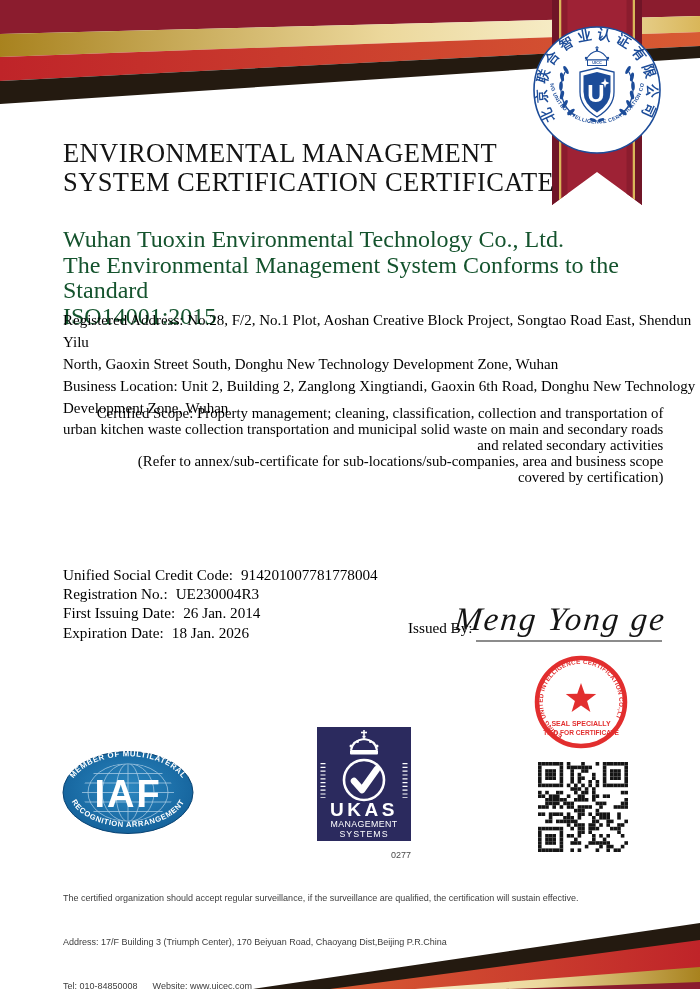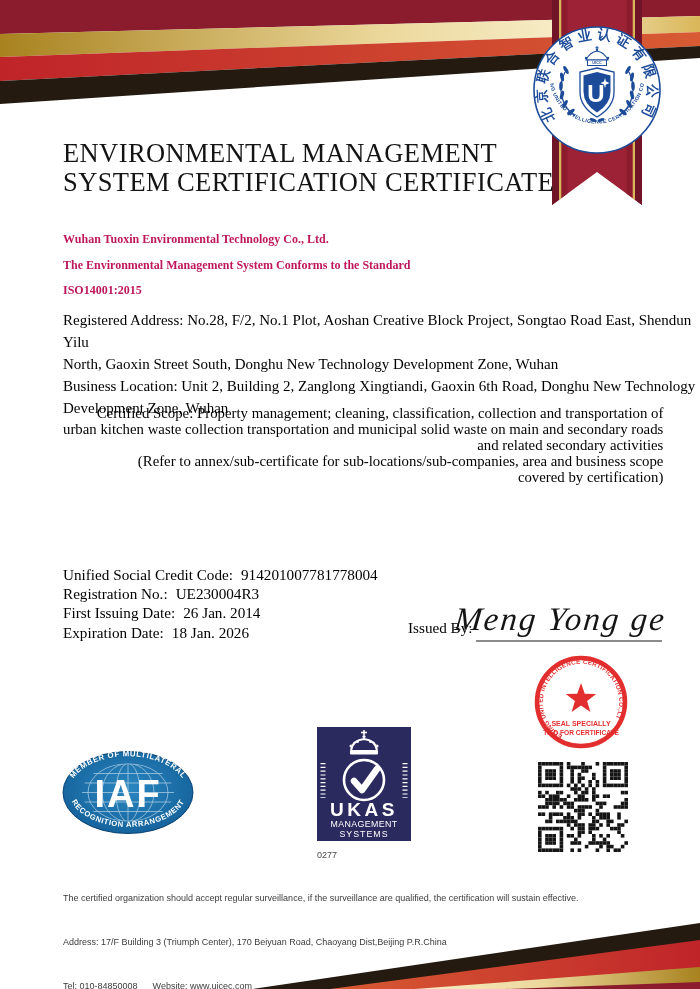--- a/index.html
+++ b/index.html
@@ -2,32 +2,32 @@
 <html><head>
 <meta charset="utf-8">
 <style>
   html,body{margin:0;padding:0;background:#e8e8e8;}
   .page{position:relative;width:700px;height:989px;background:#fff;overflow:hidden;
         font-family:"Liberation Serif",serif;color:#111;}
   .abs{position:absolute;}
   svg text{font-family:"Liberation Sans",sans-serif;}
   svg text.serif{font-family:"Liberation Serif",serif;}
   .title{left:63px;top:139px;font-size:26.5px;line-height:29px;letter-spacing:.4px;color:#141414;}
-  .company{left:63px;top:227px;font-size:12px;font-weight:bold;line-height:25.5px;color:#be185d;}
+  .company{left:63px;top:227px;font-size:24px;font-weight:normal;line-height:25.5px;color:#14532d;}
   .addr{left:63px;top:309px;font-size:15px;line-height:22px;color:#000;}
   .scope{left:63px;top:406px;font-size:14.8px;line-height:15.9px;color:#000;text-align:right;}
   .scope .bold{font-weight:normal;}
   .codes{left:63px;top:545px;font-size:15.2px;line-height:19.2px;color:#000;margin-top:20px;}
   .codes .val{margin-left:8px;}
   .issued{left:408px;top:619px;font-size:15.2px;color:#000;}
   .sig{left:452px;top:584px;}
   .footer{left:63px;top:871px;font-family:"Liberation Sans",sans-serif;font-size:9px;
           line-height:11px;color:#3c3c3c;white-space:pre;}
   .footer div{margin-bottom:11px;}
-  .ukas-wrap{left:317px;top:727px;width:94px;text-align:left;}
+  .ukas-wrap{left:317px;top:727px;width:94px;text-align:right;}
   .ukas-num{font-family:"Liberation Sans",sans-serif;font-size:9px;color:#4a4a4a;margin-top:5px;}
   .qr{left:538px;top:762px;width:90px;height:90px;}
 </style>
 </head>
 <body>
 
 <div class="page">
 
   <svg class="abs" style="left:0;top:0;" width="700" height="215" viewBox="0 0 700 215">
     <defs>

